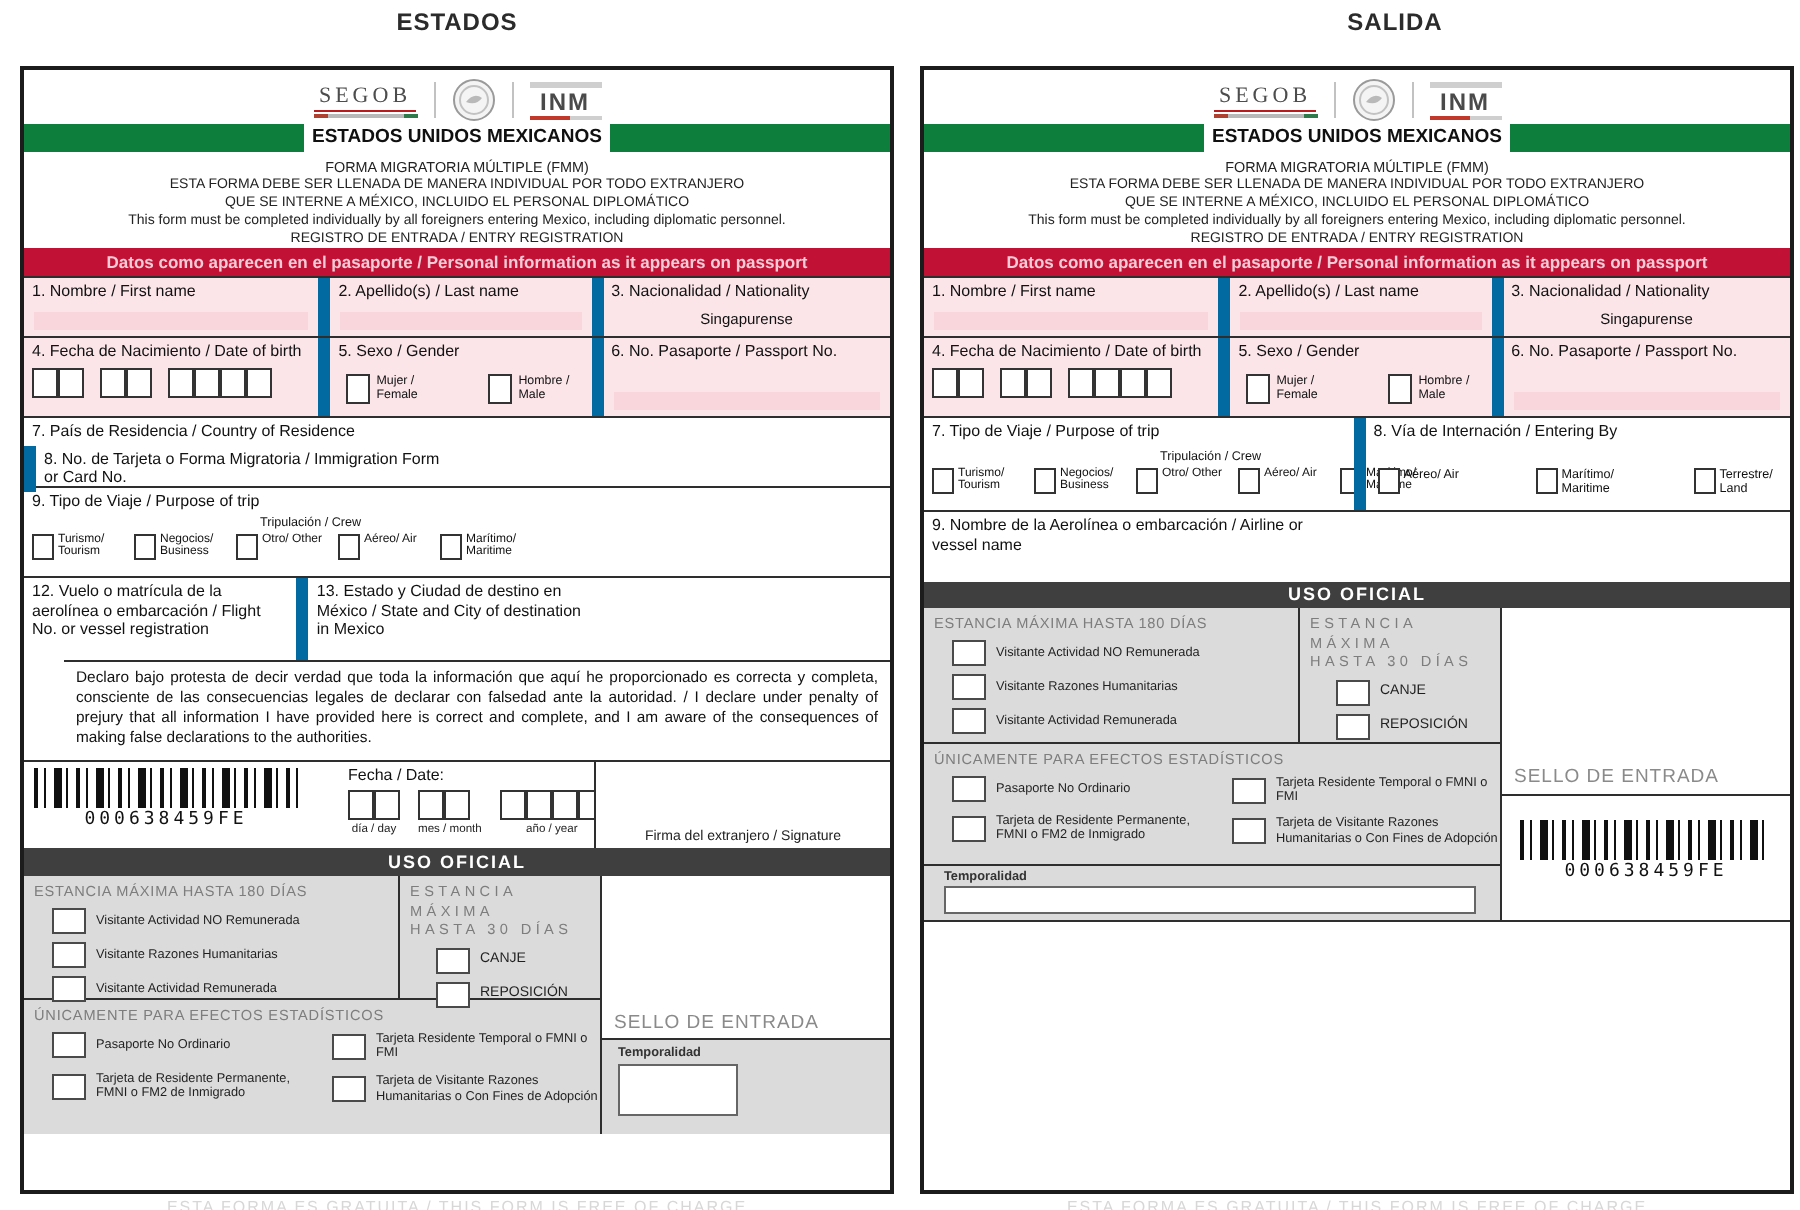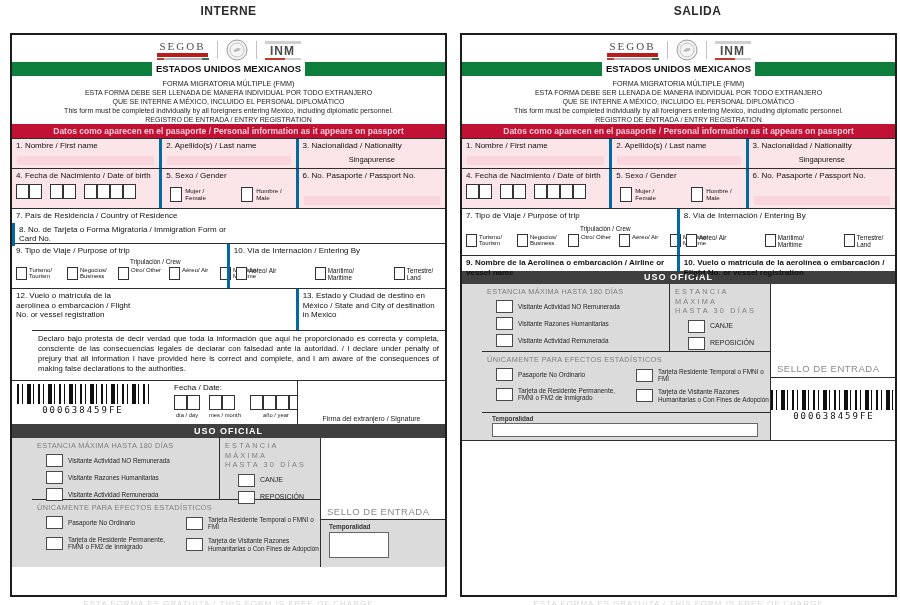--- a/index.html
+++ b/index.html
@@ -7,39 +7,39 @@
           font-family:"Liberation Sans",sans-serif;color:#111;}
   .sheet-title{position:absolute;top:4px;width:437px;text-align:center;font-weight:bold;
                font-size:12px;letter-spacing:.5px;color:#2b2b2b;}
   .form{position:absolute;top:33px;width:437px;height:564px;border:2px solid #1c1c1c;
         background:#fff;box-sizing:border-box;display:flex;flex-direction:column;}
   .form *{box-sizing:border-box;}
   
   .logos{height:27px;display:flex;align-items:center;justify-content:center;gap:8px;padding-top:3px;}
   .lstack{display:flex;flex-direction:column;align-items:center;}
   .segob{font-family:"Liberation Serif",serif;font-size:11px;letter-spacing:2px;color:#4d4d4d;
-         border-bottom:4px solid #b91c1c;padding:0 2px 1px;}
+         border-bottom:1px solid #b91c1c;padding:0 2px 1px;}
   .segob-sub{width:52px;height:2px;margin-top:1px;
              background:linear-gradient(90deg,#b04030 0 7px,#b9b9b9 7px 45px,#2f7a4a 45px 52px);}
   .vline{width:1px;height:18px;background:#c2c2c2;}
   .inm-top{width:36px;height:3px;background:#cfcfcf;margin-bottom:1px;}
   .inm{font-size:12px;font-weight:bold;letter-spacing:1px;color:#4a4a4a;line-height:12px;}
   .inm-bot{width:36px;height:2px;margin-top:1px;
            background:linear-gradient(90deg,#c0392b 0 20px,#cfcfcf 20px 36px);}
   .green-row{display:flex;height:14px;align-items:stretch;}
   .gbar{width:140px;background:#0E7E3C;}
   .gtitle{flex:1;text-align:center;font-size:9.5px;font-weight:bold;line-height:14px;color:#101010;}
   .hlines{text-align:center;font-size:7px;line-height:9px;color:#222;padding:3px 2px 2px;height:48px;}
   .hl1{font-size:7.2px;}
   .redbar{height:14px;background:#C11236;color:#F6CBD5;font-size:8.5px;font-weight:bold;
           text-align:center;line-height:14px;}
   
-  .row{display:flex;border-top:1px solid #2e2e2e;justify-content:space-between;}
+  .row{display:flex;border-top:1px solid #2e2e2e;}
   .cell{padding:2px 4px;position:relative;}
-  .cell+.cell{border-left:3px solid #0369a1;}
+  .cell+.cell{border-left:6px solid #0369a1;}
   .c1{width:34%;}.c2{width:31.5%;}.c3{width:34.5%;}
   .h1{width:49.6%;}.h2{width:50.4%;}
   .pink{background:#FBE5E9;}
   .lab{font-size:8px;line-height:9.5px;color:#111;}
   .wstrip{position:absolute;left:5px;right:5px;bottom:3px;height:9px;background:#F8D6DC;}
   .natval{position:relative;text-align:center;font-size:7.5px;margin-top:4px;z-index:1;}
   .dbox{width:13px;height:15px;border:1px solid #333;background:#fff;display:inline-block;}
   .dgrps{display:flex;gap:8px;margin-top:3px;}
   .dg{display:flex;}
   .gi{display:flex;align-items:flex-start;gap:3px;}
@@ -63,21 +63,21 @@
   .fgroups{display:flex;gap:9px;margin-top:3px;}
   .fg{text-align:center;}
   .fgl{font-size:5.8px;color:#222;margin-top:2px;}
   .sigbox{position:absolute;top:0;right:0;bottom:0;width:148px;border-left:1px solid #2e2e2e;background:#fff;}
   .siglab{position:absolute;bottom:2px;left:0;right:0;text-align:center;font-size:7px;color:#222;}
   .usobar{height:14px;background:#3F3F3F;color:#fff;font-weight:bold;font-size:9px;
           text-align:center;line-height:14px;letter-spacing:1px;}
   .usobar.s{height:13px;line-height:13px;}
   
   .oficial{position:relative;background:#DBDBDB;}
-  .gbox{position:absolute;margin-left:20px;}
+  .gbox{position:absolute;}
   .ghead{font-size:7.3px;color:#7d7d7d;letter-spacing:.4px;padding:3px 0 0 5px;}
   .sp{letter-spacing:2.2px;line-height:9.5px;}
   .oitem{display:flex;align-items:center;gap:5px;margin:4px 0 0 14px;}
   .ocb{width:17px;height:13px;background:#fff;border:1px solid #4a4a4a;flex:0 0 auto;}
   .olab{font-size:6.4px;line-height:7.2px;color:#1f1f1f;}
   .olab.w{width:112px;}
   .bR{border-right:1px solid #2e2e2e;}
   .bB{border-bottom:1px solid #2e2e2e;}
   .bT{border-top:1px solid #2e2e2e;}
   .sello{position:absolute;bottom:2px;left:6px;font-size:9.5px;color:#8a8a8a;letter-spacing:.5px;}
@@ -85,21 +85,21 @@
   .tinput{background:#fff;border:1px solid #666;}
   .bigwhite{flex:1;background:#fff;border-top:1px solid #2e2e2e;}
   .footnote{position:absolute;top:599px;width:437px;text-align:center;font-size:8px;color:#d7d7d7;letter-spacing:1px;}
   .sealsvg{display:block;}
 </style>
 </head>
 <body>
 
 <div class="canvas">
 
-  <div class="sheet-title" style="left:10px;">INTERNE</div>
+  <div class="sheet-title" style="left:10px;">ESTADOS</div>
   <div class="sheet-title" style="left:479px;">SALIDA</div>
 
   <div class="form" style="left:10px;">
 
     <div class="logos">
       <div class="lstack">
         <div class="segob">SEGOB</div>
         <div class="segob-sub"></div>
       </div>
       <div class="vline"></div>
@@ -215,37 +215,20 @@
           <span class="ti">
               <span class="scb"></span>
               <span class="tl">Aéreo/ Air</span>
             </span>
           <span class="ti">
               <span class="scb"></span>
               <span class="tl">Marítimo/ Maritime</span>
             </span>
         </div>
       </div>
-      <div class="cell h2">
-        <div class="lab">10. Vía de Internación / Entering By</div>
-        <div style="display:flex;gap:26px;margin-top:11px;margin-left:2px;">
-          <span class="ti">
-              <span class="scb"></span>
-              <span class="tl2">Aéreo/ Air</span>
-            </span>
-          <span class="ti">
-              <span class="scb"></span>
-              <span class="tl2">Marítimo/ Maritime</span>
-            </span>
-          <span class="ti">
-              <span class="scb"></span>
-              <span class="tl2">Terrestre/ Land</span>
-            </span>
-        </div>
-      </div>
     </div>
 
     <div class="row" style="height:42px;">
       <div class="cell c2">
         <div class="lab">12. Vuelo o matrícula de la aerolínea o embarcación / Flight No. or vessel registration</div>
       </div>
       <div class="cell c3">
         <div class="lab">13. Estado y Ciudad de destino en México / State and City of destination in Mexico</div>
       </div>
     </div>
@@ -486,26 +469,23 @@
               <span class="tl2">Marítimo/ Maritime</span>
             </span>
           <span class="ti">
               <span class="scb"></span>
               <span class="tl2">Terrestre/ Land</span>
             </span>
         </div>
       </div>
     </div>
 
-    <div class="row" style="height:16px;font-weight:bold;">
+    <div class="row" style="height:36px;">
       <div class="cell h1">
         <div class="lab">9. Nombre de la Aerolínea o embarcación / Airline or vessel name</div>
-      </div>
-      <div class="cell h2">
-        <div class="lab">10. Vuelo o matrícula de la aerolínea o embarcación / Flight No. or vessel registration</div>
       </div>
     </div>
 
     <div class="usobar s">USO OFICIAL</div>
 
     <div class="oficial" style="height:156px;">
       <div class="gbox bR bB" style="left:0;top:0;width:188px;height:68px;">
         <div class="ghead">ESTANCIA MÁXIMA HASTA 180 DÍAS</div>
         <div class="oitem">
             <span class="ocb"></span>

